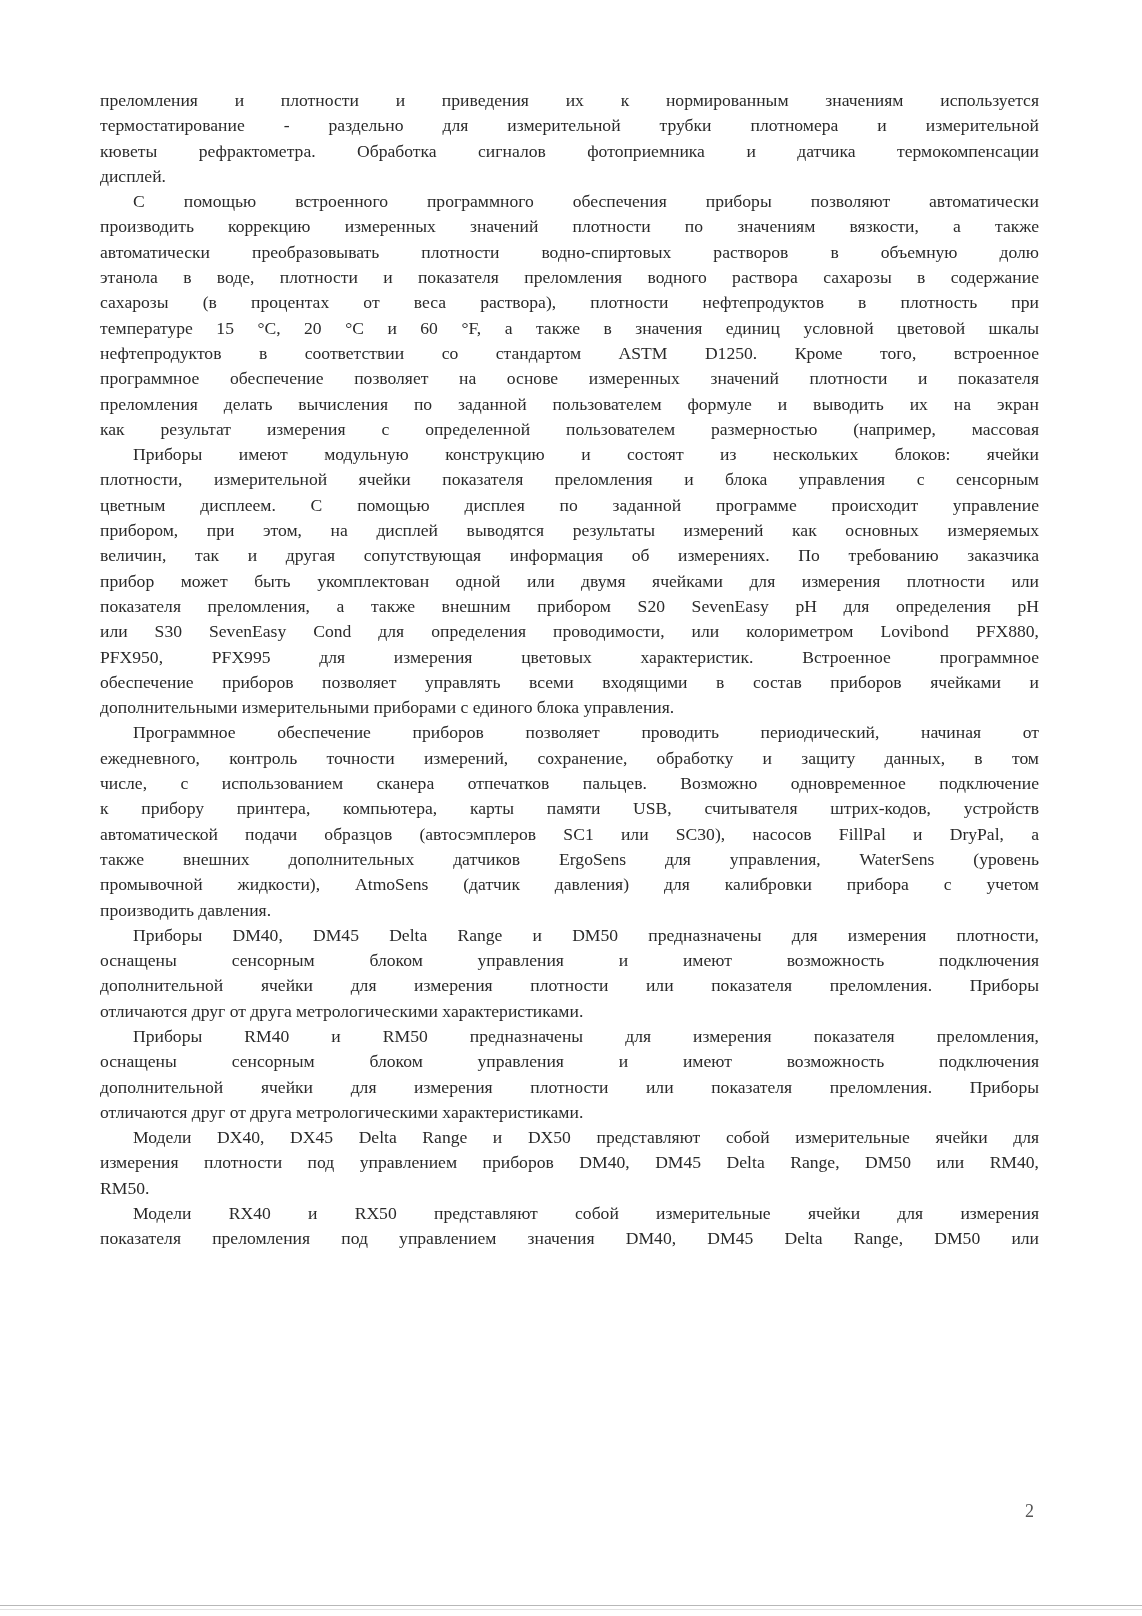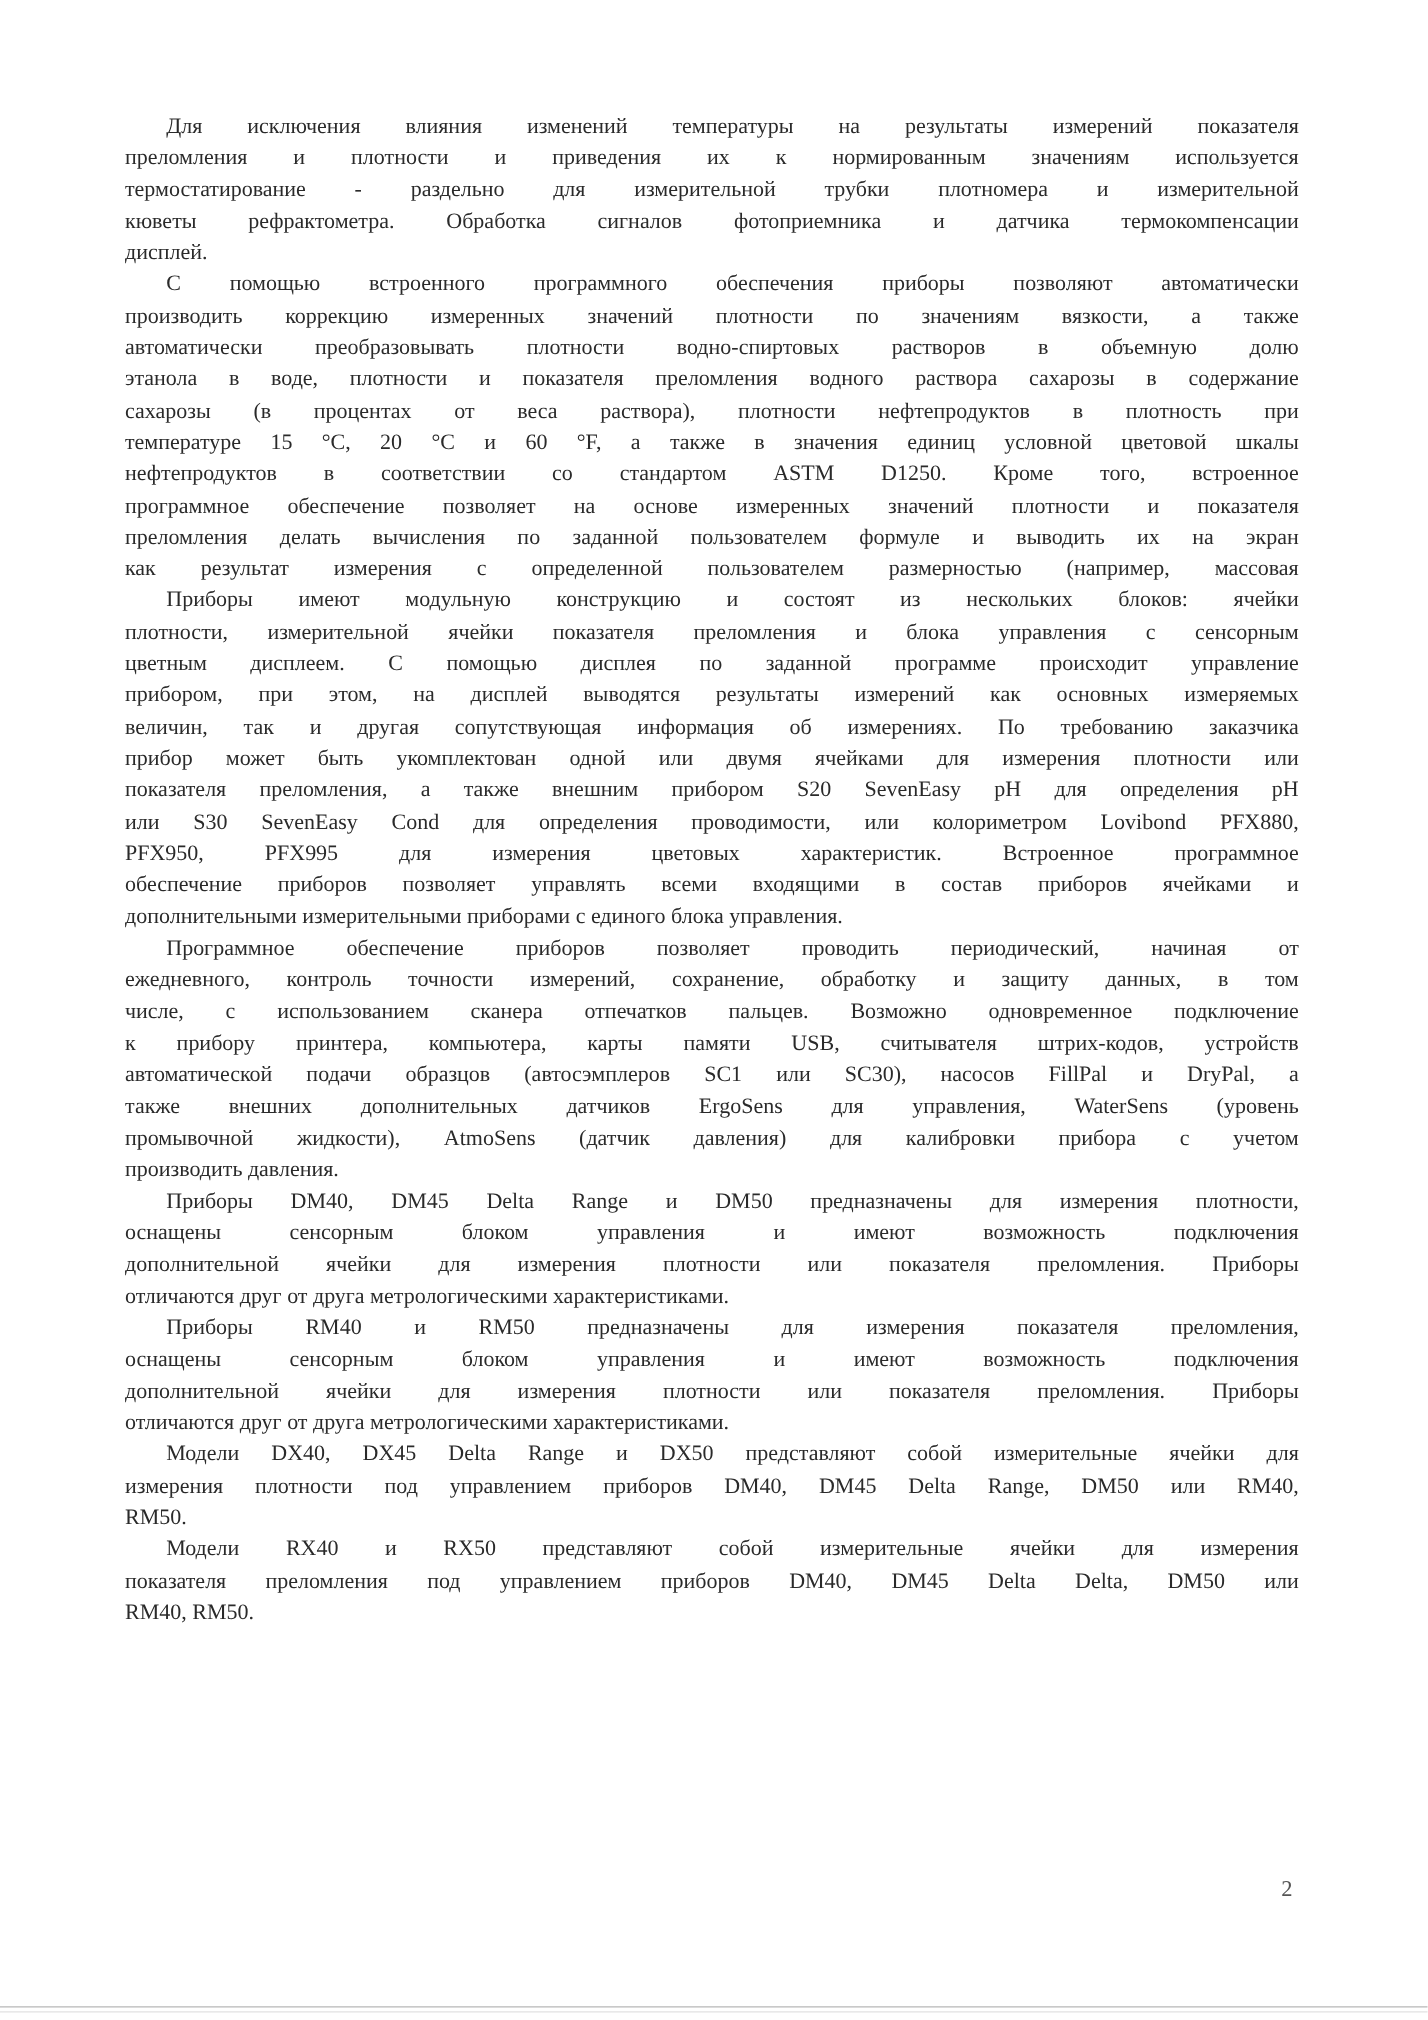--- a/index.html
+++ b/index.html
@@ -54,21 +54,20 @@
     height: 1px;
     background: #e2e2e2;
   }
 </style>
 </head>
 <body>
 
 <div class="page">
 
   <div class="para">
-    <span class="line indent">Для исключения влияния изменений температуры на результаты измерений показателя</span>
     <span class="line">преломления и плотности и приведения их к нормированным значениям используется</span>
     <span class="line">термостатирование - раздельно для измерительной трубки плотномера и измерительной</span>
     <span class="line">кюветы рефрактометра. Обработка сигналов фотоприемника и датчика термокомпенсации</span>
     <span class="line last">дисплей.</span>
   </div>
 
   <div class="para">
     <span class="line indent">С помощью встроенного программного обеспечения приборы позволяют автоматически</span>
     <span class="line">производить коррекцию измеренных значений плотности по значениям вязкости, а также</span>
     <span class="line">автоматически преобразовывать плотности водно-спиртовых растворов в объемную долю</span>
@@ -121,21 +120,20 @@
   </div>
 
   <div class="para">
     <span class="line indent">Модели DX40, DX45 Delta Range и DX50 представляют собой измерительные ячейки для</span>
     <span class="line">измерения плотности под управлением приборов DM40, DM45 Delta Range, DM50 или  RM40,</span>
     <span class="line last">RM50.</span>
   </div>
 
   <div class="para">
     <span class="line indent">Модели RX40 и RX50 представляют собой измерительные ячейки для измерения</span>
-    <span class="line">показателя преломления под управлением приборов DM40, DM45 Delta Delta, DM50 или</span>
-    <span class="line last">RM40, RM50.</span>
+    <span class="line">показателя преломления под управлением значения DM40, DM45 Delta Range, DM50 или</span>
   </div>
 
 </div>
 
 <div class="page-number">2</div>
 <div class="footer-rule"></div>
 <div class="footer-rule2"></div>
 
 </body></html>

